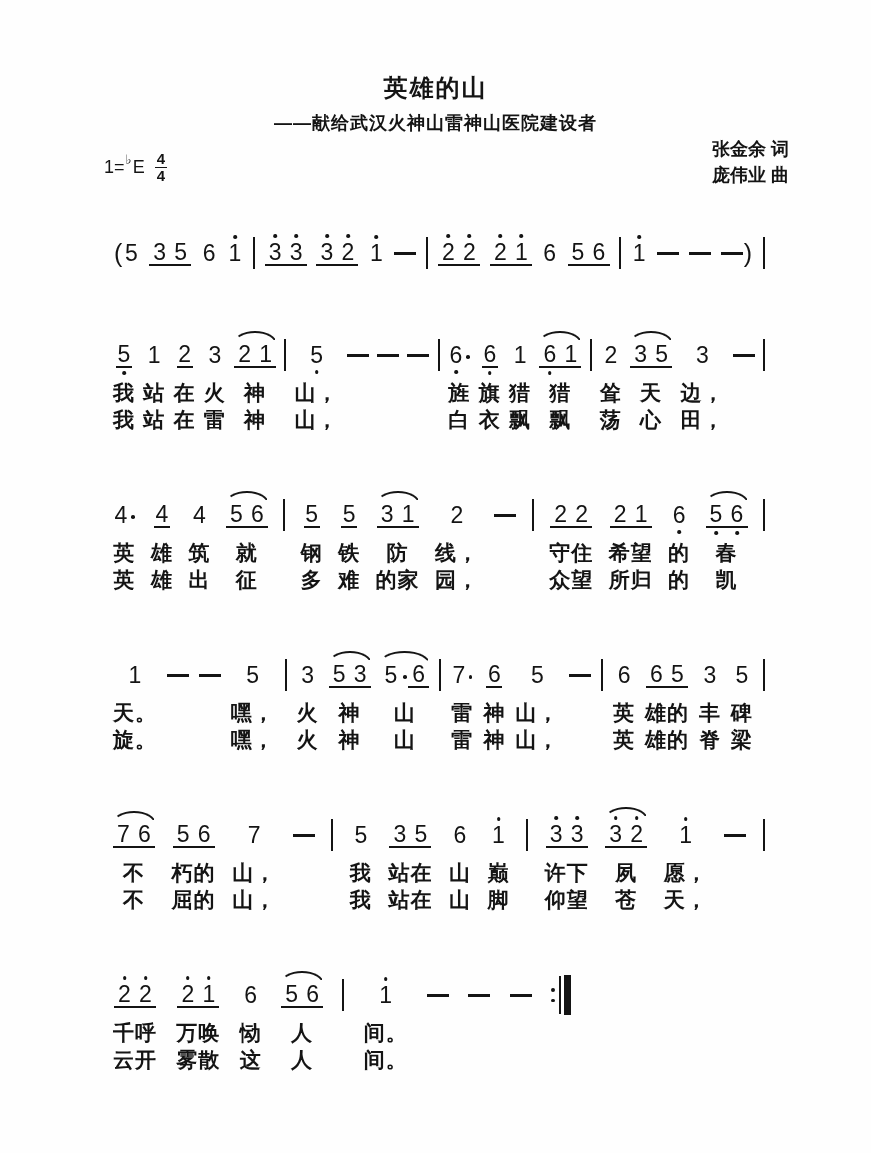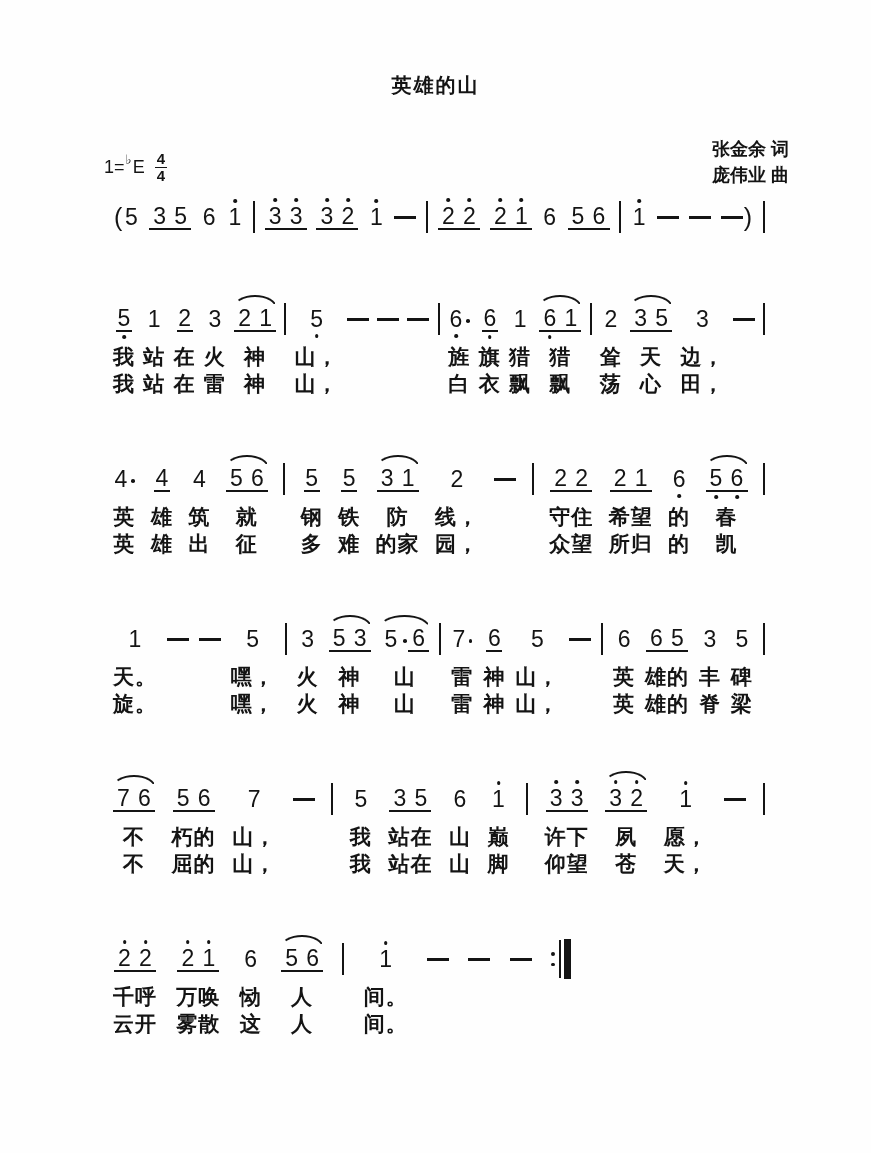--- a/index.html
+++ b/index.html
@@ -4,21 +4,21 @@
 <style>
   html,body{margin:0;padding:0;background:#e8e8e8;}
   .page{
     width:871px;height:1153px;background:#fefefe;color:#141414;
     position:relative;margin:0 auto;overflow:hidden;
     font-family:"Liberation Sans",sans-serif;
   }
   
   .title{
     text-align:center;margin:0;padding-top:72px;
-    font-size:20px;font-weight:bold;letter-spacing:2px;
+    font-size:24px;font-weight:bold;letter-spacing:2px;
   }
   .subtitle{
     text-align:center;margin-top:7px;
     font-size:18px;font-weight:600;letter-spacing:1px;
   }
   .credits{
     position:absolute;top:136px;right:82px;text-align:left;
     font-size:18px;font-weight:600;line-height:26px;
   }
   .keysig{
@@ -68,20 +68,21 @@
   .ly{
     height:27px;line-height:25px;font-size:21px;font-weight:600;
     white-space:nowrap;text-align:center;letter-spacing:1px;
   }
 </style>
 </head>
 <body>
 
 <div class="page">
   <h1 class="title">英雄的山</h1>
+  <div class="subtitle">——献给武汉火神山雷神山医院建设者</div>
 
   <div class="credits">
     <div>张金余 词</div>
     <div>庞伟业 曲</div>
   </div>
 
   <div class="keysig">
     <span>1=</span>
       <span class="flat">♭</span>
       <span>E</span>

